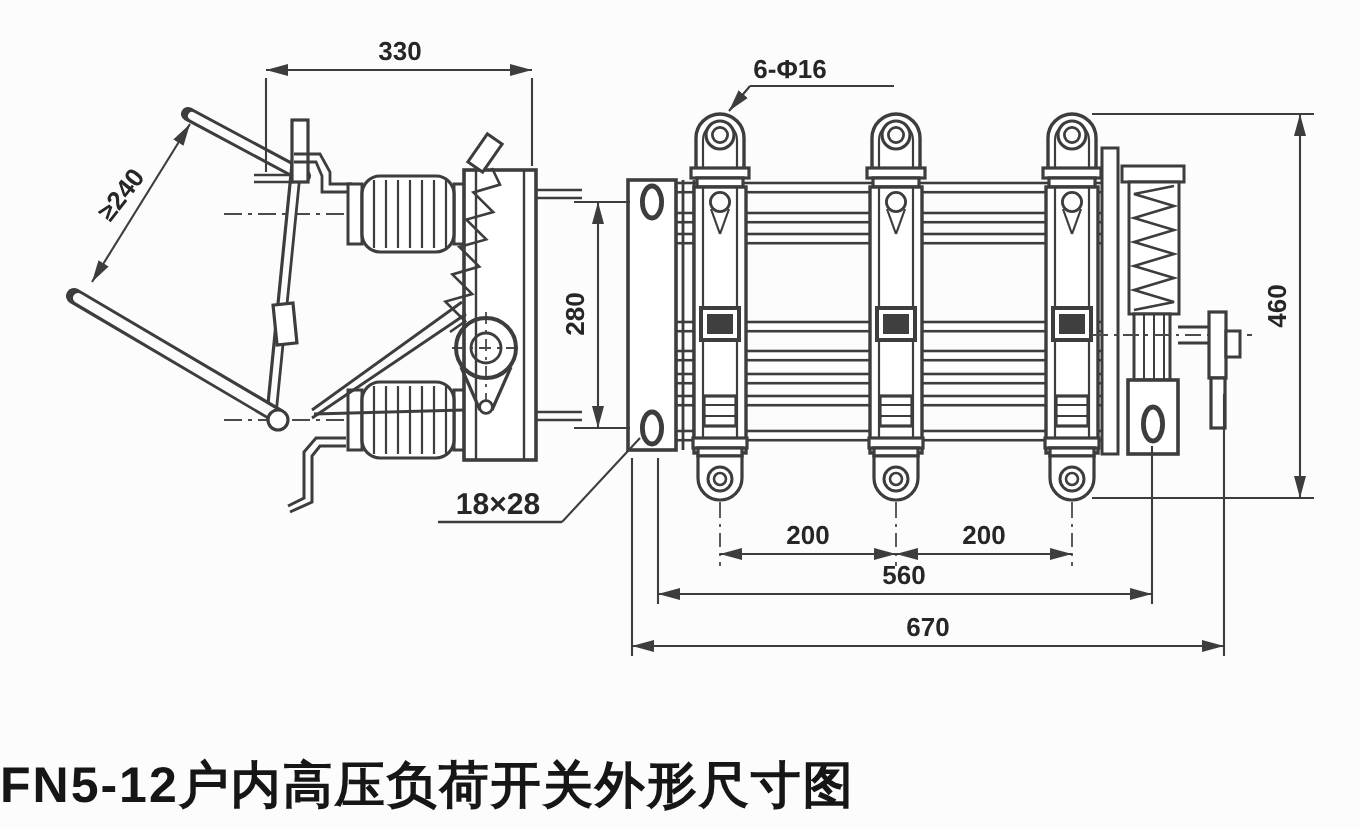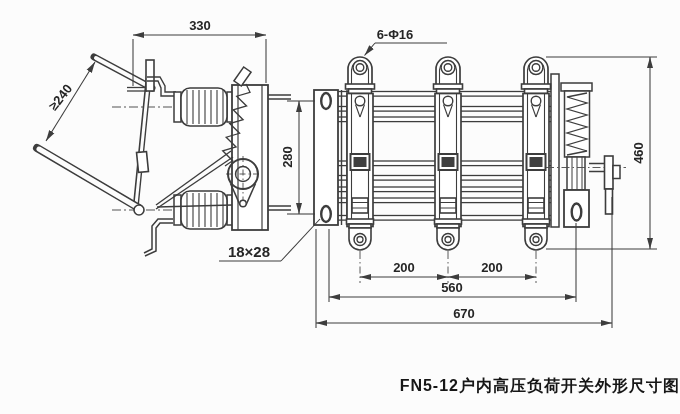--- a/index.html
+++ b/index.html
@@ -7,22 +7,22 @@
     position:relative;width:680px;height:414px;background:#fcfcfc;overflow:hidden;
     font-family:"Liberation Sans", sans-serif;
   }
   svg{position:absolute;left:0;top:0;}
   .dim-text{
     font-family:"Liberation Sans", sans-serif;
     font-size:13px;font-weight:bold;fill:#262626;
   }
   .dim-text-lg{font-size:15px;}
   .caption{
-    position:absolute;left:0;right:0;top:376px;text-align:right;
-    font-size:16px;font-weight:bold;color:#161616;letter-spacing:1px;
+    position:absolute;left:0;right:0;top:376px;text-align:left;
+    font-size:25px;font-weight:bold;color:#161616;letter-spacing:1px;
     font-family:"Liberation Sans", sans-serif;
   }
 </style>
 </head>
 <body>
 
 <div class="stage">
 <svg width="680" height="414" viewBox="0 0 680 414">
   <defs>
     <marker id="arr" markerUnits="userSpaceOnUse" markerWidth="12" markerHeight="8" refX="11" refY="4" orient="auto-start-reverse">

